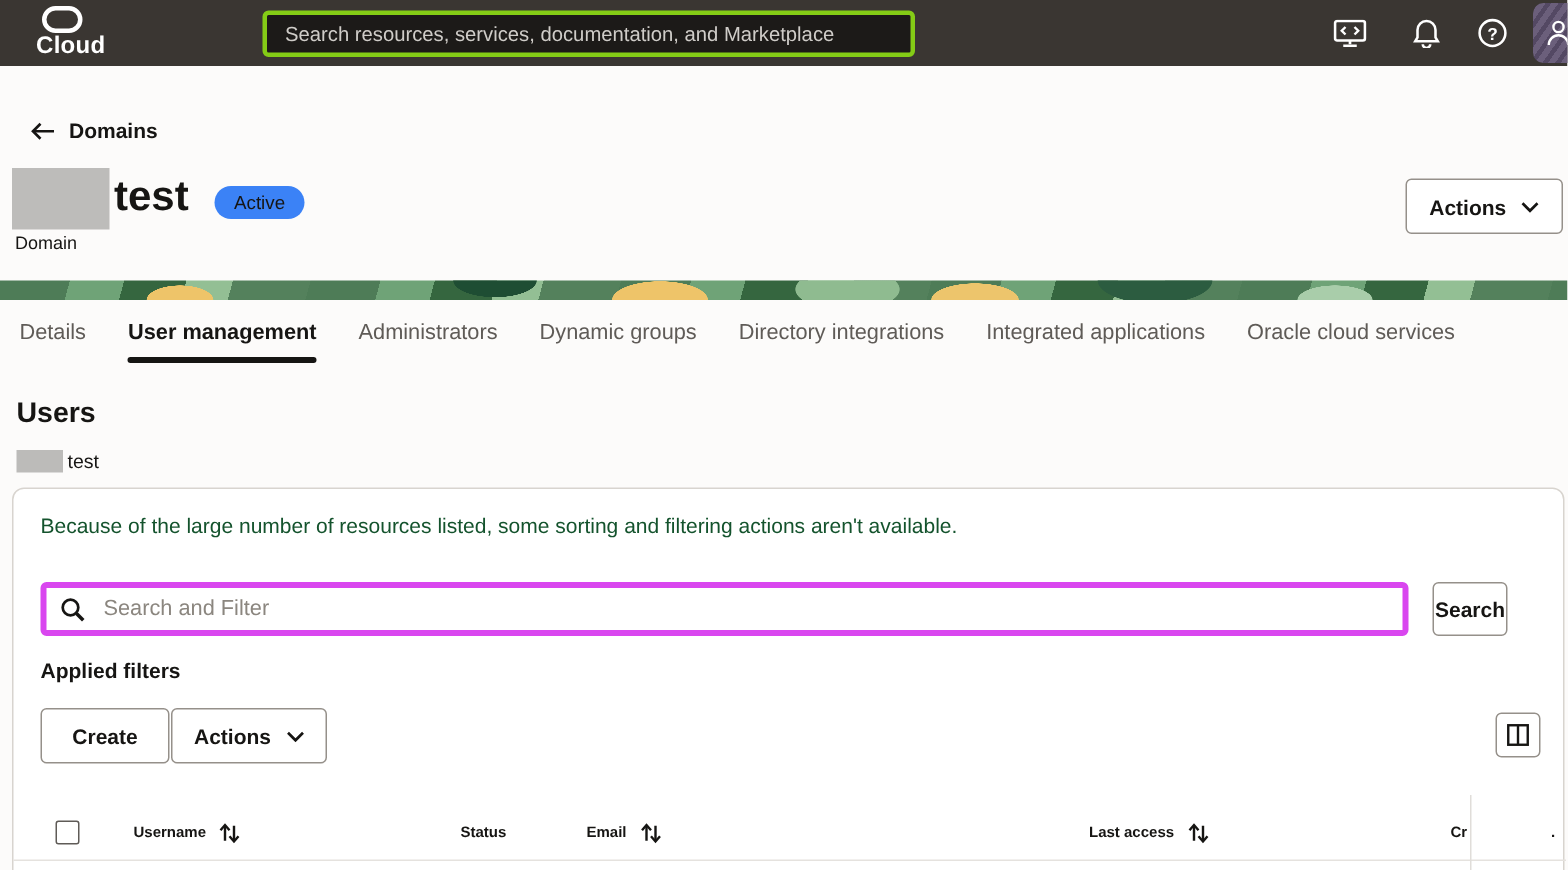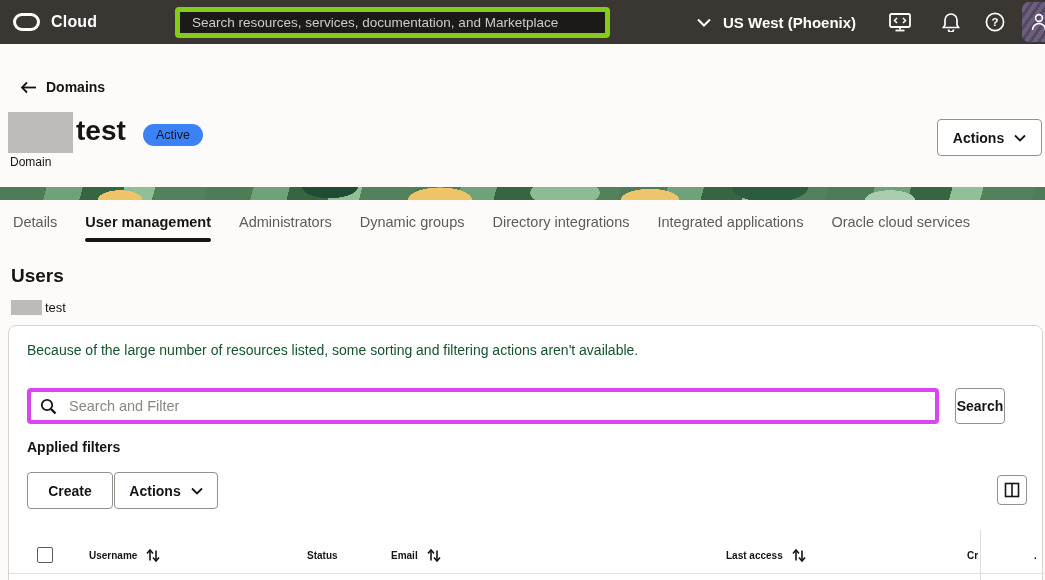--- a/index.html
+++ b/index.html
@@ -11,29 +11,29 @@
     background: #fcfbfa;
     color: #161513;
   }
 
   
   .navbar {
     position: absolute; top: 0; left: 0; width: 1045px; height: 44px;
     background: #3a3632;
     display: flex; align-items: center;
   }
-  .brand { display: flex; align-items: center; margin-left: 13px; }
+  .brand { display: flex; align-items: center; margin-left: 13px; flex-direction: column; }
   .oracle-o {
     width: 27px; height: 18px; border: 3.5px solid #fff; border-radius: 9px;
     display: inline-block;
   }
   .brand-label { color: #fff; font-size: 16px; font-weight: 700; margin-left: 11px; letter-spacing: .2px; }
   .nav-search {
     position: absolute; left: 175px; top: 7px; width: 435px; height: 31px;
-    background: #1c1a18; border: 5px solid #84cc16; border-radius: 4px;
+    background: #1c1a18; border: 3px solid #84cc16; border-radius: 4px;
     color: #ef4444; font-size: 13.5px; padding: 0 12px;
     font-family: "Liberation Sans", sans-serif; outline: none;
   }
   .nav-search::placeholder { color: #cfccc8; opacity: 1; }
   .region-group {
     position: absolute; left: 697px; top: 0; height: 44px;
     display: flex; align-items: center; color: #fff; cursor: pointer;
   }
   .region-label { font-size: 15px; font-weight: 700; margin-left: 12px; }
   .nav-icon { position: absolute; top: 0; height: 44px; display: flex; align-items: center; cursor: pointer; }
@@ -140,26 +140,20 @@
 </style>
 </head>
 <body>
 
 <div class="navbar">
   <div class="brand">
     <span class="oracle-o"></span>
     <span class="brand-label">Cloud</span>
   </div>
   <input class="nav-search" placeholder="Search resources, services, documentation, and Marketplace" style="">
-  <div class="region-group">
-    <svg width="14" height="9" viewBox="0 0 14 9">
-      <polyline points="1,1.5 7,7.5 13,1.5" fill="none" stroke="#fff" stroke-width="2"></polyline>
-    </svg>
-    <span class="region-label">US West (Phoenix)</span>
-  </div>
   <div class="nav-icon" style="left:889px">
     <svg width="22" height="19" viewBox="0 0 22 19">
       <rect x="1" y="1" width="20" height="13" rx="1.5" fill="none" stroke="#fff" stroke-width="1.8"></rect>
       <polyline points="8,5 5.5,7.5 8,10" fill="none" stroke="#fff" stroke-width="1.6"></polyline>
       <polyline points="14,5 16.5,7.5 14,10" fill="none" stroke="#fff" stroke-width="1.6"></polyline>
       <line x1="11" y1="14" x2="11" y2="16.5" stroke="#fff" stroke-width="1.8"></line>
       <line x1="6.5" y1="17.5" x2="15.5" y2="17.5" stroke="#fff" stroke-width="1.8"></line>
     </svg>
   </div>
   <div class="nav-icon" style="left:942px">

